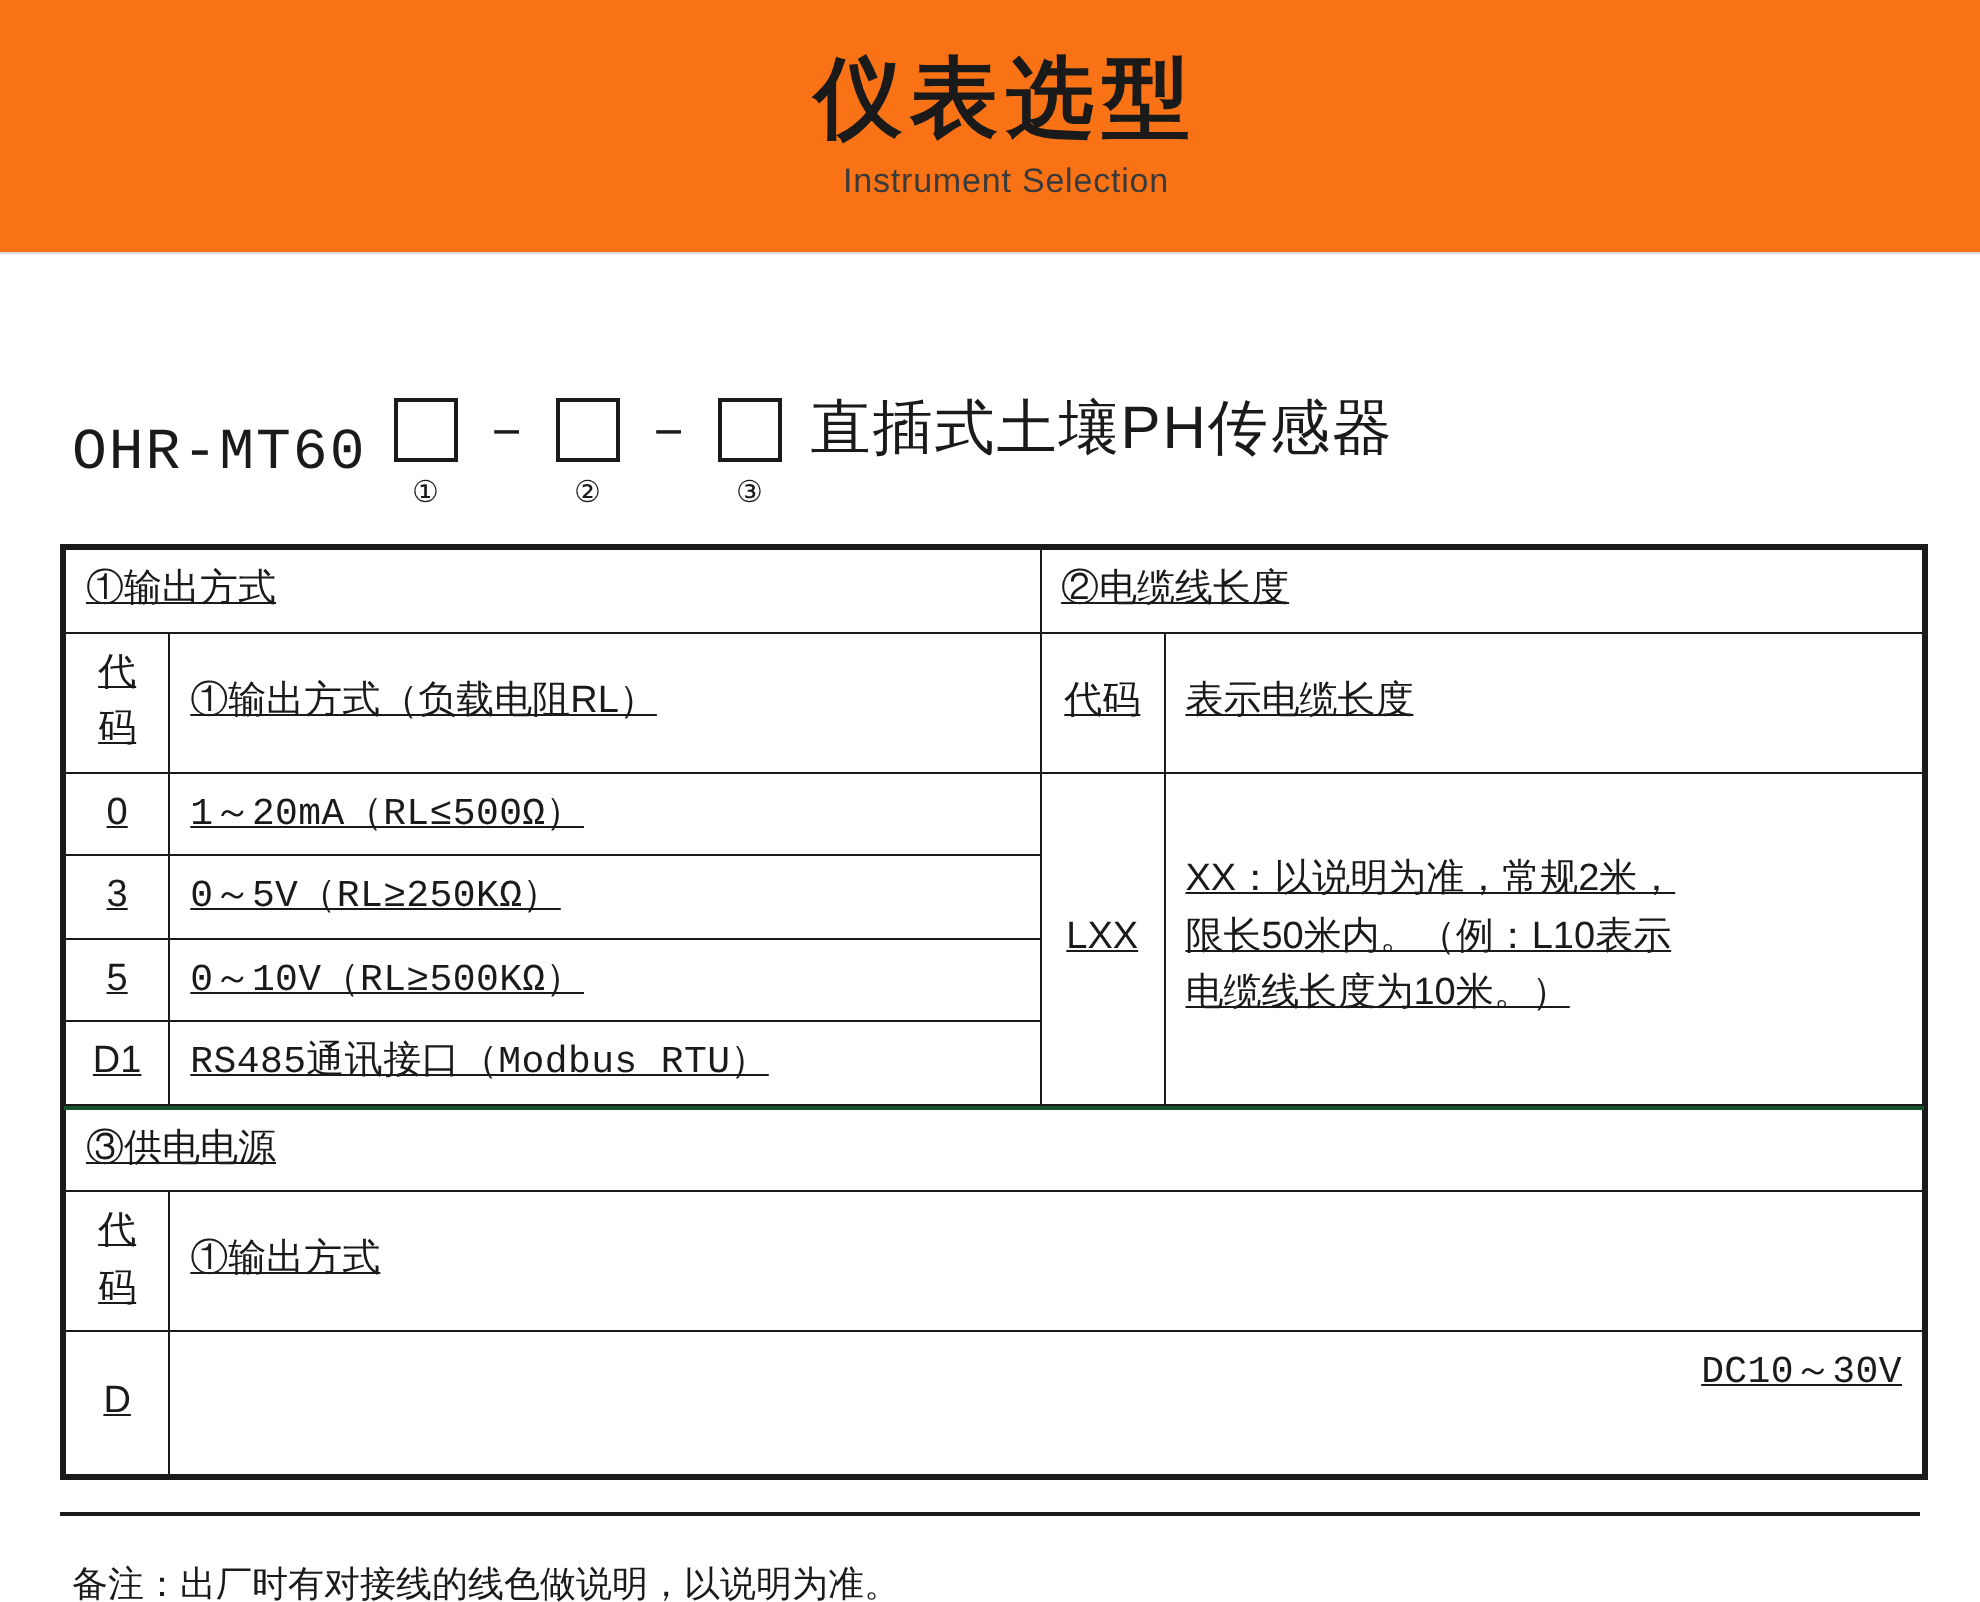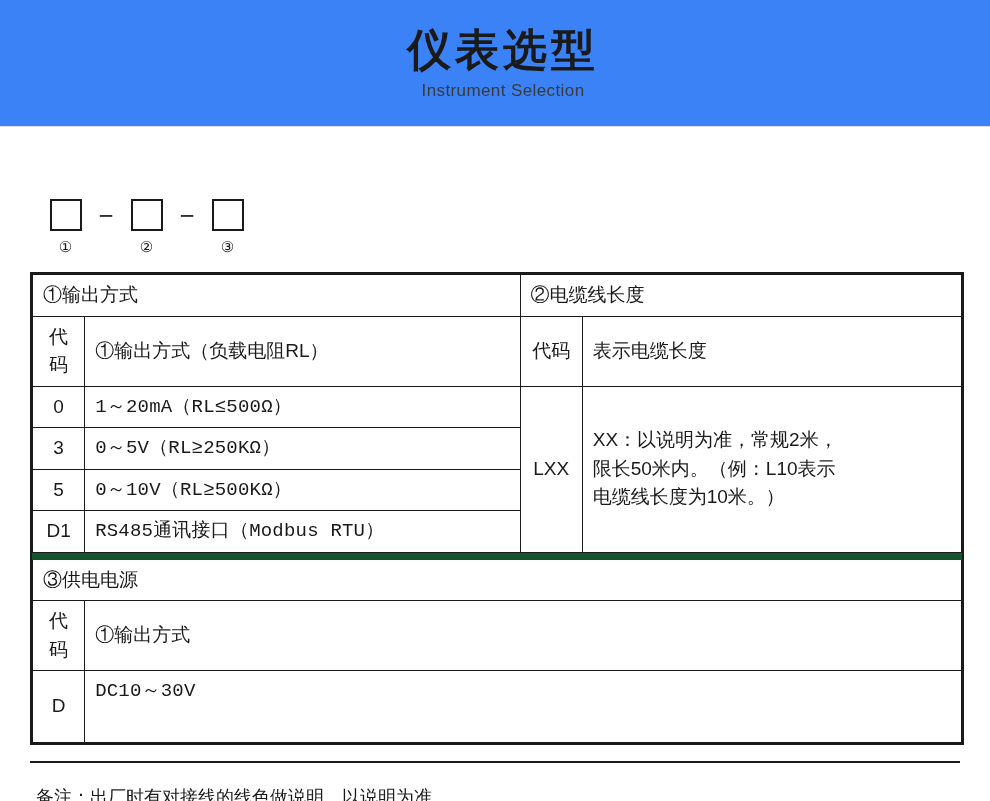--- a/index.html
+++ b/index.html
@@ -15,21 +15,21 @@
     overflow: hidden;
   }
   .page {
     position: relative;
     width: 990px;
     height: 801px;
   }
   
   .banner {
     height: 126px;
-    background: #3b82f6;
+    background: #f97316;
     display: flex;
     flex-direction: column;
     align-items: center;
     justify-content: center;
     border-bottom: 1px solid #dcdcdc;
     padding-left: 16px;
   }
   .banner-title {
     font-size: 44px;
     font-weight: bold;
@@ -147,20 +147,21 @@
 
   <div class="banner">
     <div class="banner-title">仪表选型</div>
     <div class="banner-sub">Instrument Selection</div>
   </div>
 
   <div class="content">
 
     <div class="model-row">
       <div class="model-line">
+        <span class="model-prefix">OHR-MT60</span>
         <span style="display:inline-block;width:10px"></span>
 
         <span class="slot-group">
           <span class="slot-box"></span>
           <span class="slot-num">①</span>
         </span>
 
         <span class="dash">－</span>
 
         <span class="slot-group">
@@ -168,24 +169,25 @@
           <span class="slot-num">②</span>
         </span>
 
         <span class="dash">－</span>
 
         <span class="slot-group">
           <span class="slot-box"></span>
           <span class="slot-num">③</span>
         </span>
 
+        <span class="model-suffix">直插式土壤PH传感器</span>
       </div>
     </div>
 
-    <div class="outer" style="margin-top:18px;">
+    <div class="outer" style="margin-top:18px;text-decoration:underline;">
       <table class="spec">
         <colgroup>
           <col style="width:52px">
           <col style="width:434px">
           <col style="width:62px">
           <col style="width:378px">
         </colgroup>
         <tbody>
           <tr>
             <td class="hdr" colspan="2">①输出方式</td>
@@ -215,36 +217,36 @@
             <td class="ctr">5</td>
             <td class="mono">0～10V（RL≥500KΩ）</td>
           </tr>
           <tr>
             <td class="ctr">D1</td>
             <td class="mono">RS485通讯接口（Modbus RTU）</td>
           </tr>
         </tbody>
       </table>
 
-      <table class="spec" style="border-top:7px solid #14532d;">
+      <table class="spec" style="border-top:2px solid #14532d;">
         <colgroup>
           <col style="width:52px">
           <col style="width:874px">
         </colgroup>
         <tbody>
           <tr>
             <td class="hdr" colspan="2">③供电电源</td>
           </tr>
           <tr>
             <td class="ctr">代码</td>
             <td>①输出方式</td>
           </tr>
           <tr style="height:72px;">
             <td class="ctr">D</td>
-            <td class="mono" style="vertical-align:top;padding-top:6px;">DC10～30V</td>
+            <td class="mono" style="vertical-align:top;padding-top:6px;text-align:right;">DC10～30V</td>
           </tr>
         </tbody>
       </table>
     </div>
 
     <div class="divider"></div>
     <div class="note">备注：出厂时有对接线的线色做说明，以说明为准。</div>
 
   </div>
 </div>

